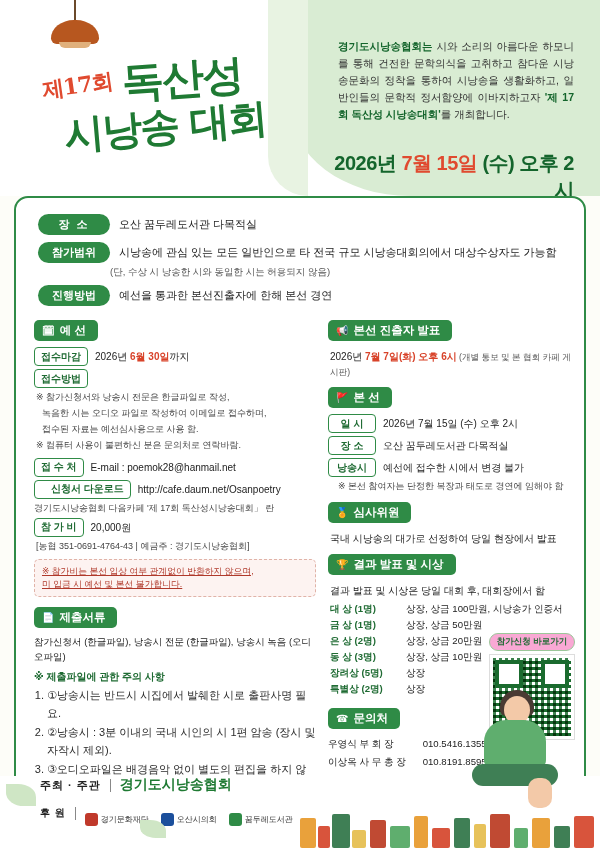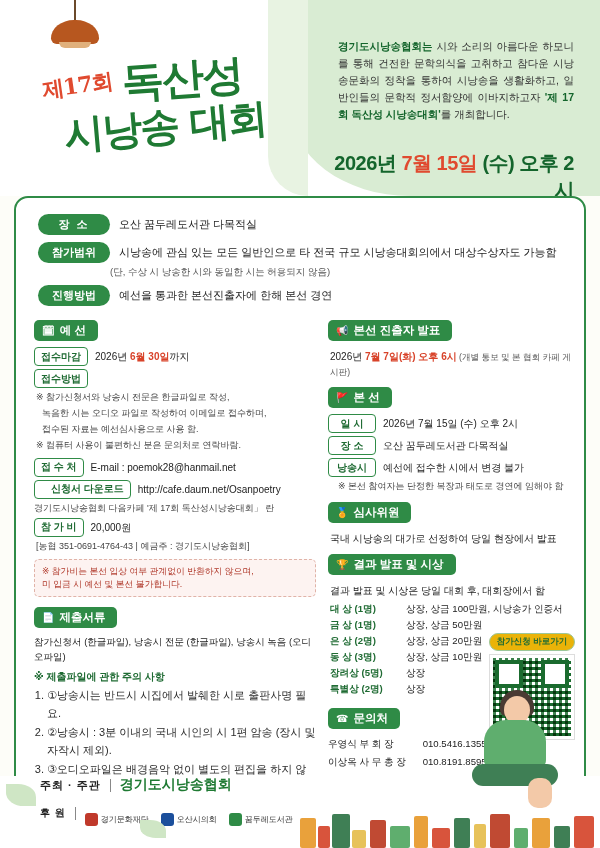--- a/index.html
+++ b/index.html
@@ -108,36 +108,36 @@
     box-sizing:border-box;white-space:nowrap;
   }
   .vtxt{font-size:10px;color:#222;margin-left:7px;padding-top:2px;line-height:1.5;}
   .vtxt .red{color:#d8432a;font-weight:bold;}
   .note{font-size:9px;color:#444;line-height:1.55;margin:2px 0 2px 2px;}
   .note.ind{margin-left:8px;}
   .small-red{color:#c0392b;}
 
   .warnbox{
     border:1px dashed #e0b3a8;background:#fdf3f1;border-radius:5px;
-    padding:5px 7px;font-size:8.8px;color:#b0392b;line-height:1.5;margin-top:5px;
+    padding:5px 7px;font-size:8.8px;color:#b0392b;line-height:1.5;margin-top:5px;text-decoration:underline;
   }
 
   .docs{position:absolute;left:0;top:318px;width:282px;}
   .docs .body{font-size:9.5px;color:#222;line-height:1.6;}
   .docs .h2{font-size:10px;font-weight:bold;color:#1f6b33;margin:6px 0 3px;}
   .docs ol{margin:0;padding-left:13px;}
   .docs li{font-size:11px;line-height:1.62;margin-bottom:1px;}
 
   .prize-tbl{width:100%;border-collapse:collapse;}
   .prize-tbl td{font-size:9.6px;padding:1.5px 2px;color:#222;}
   .prize-tbl td.k{width:72px;color:#1f6b33;font-weight:bold;}
 
   .qr-wrap{position:absolute;right:4px;top:432px;width:96px;text-align:center;}
   .qr-label{
-    display:inline-block;background:#eab308;color:#1f6b33;border:1px solid #9cc79a;
+    display:inline-block;background:#f9a8d4;color:#1f6b33;border:1px solid #9cc79a;
     border-radius:10px;font-size:8.5px;font-weight:bold;padding:2px 7px;margin-bottom:4px;
   }
   .qr{width:78px;height:78px;margin:0 auto;background:
       repeating-linear-gradient(0deg,#1a6b2e 0 3px,#fff 3px 6px),
       repeating-linear-gradient(90deg,rgba(26,107,46,.85) 0 3px,rgba(255,255,255,.9) 3px 6px);
       background-blend-mode:multiply;border:3px solid #fff;outline:1px solid #ddd;}
   .qr-inner{position:relative;width:78px;height:78px;}
   .qr-inner:before,.qr-inner:after{
     content:"";position:absolute;width:20px;height:20px;border:4px solid #1a6b2e;background:#fff;
   }

